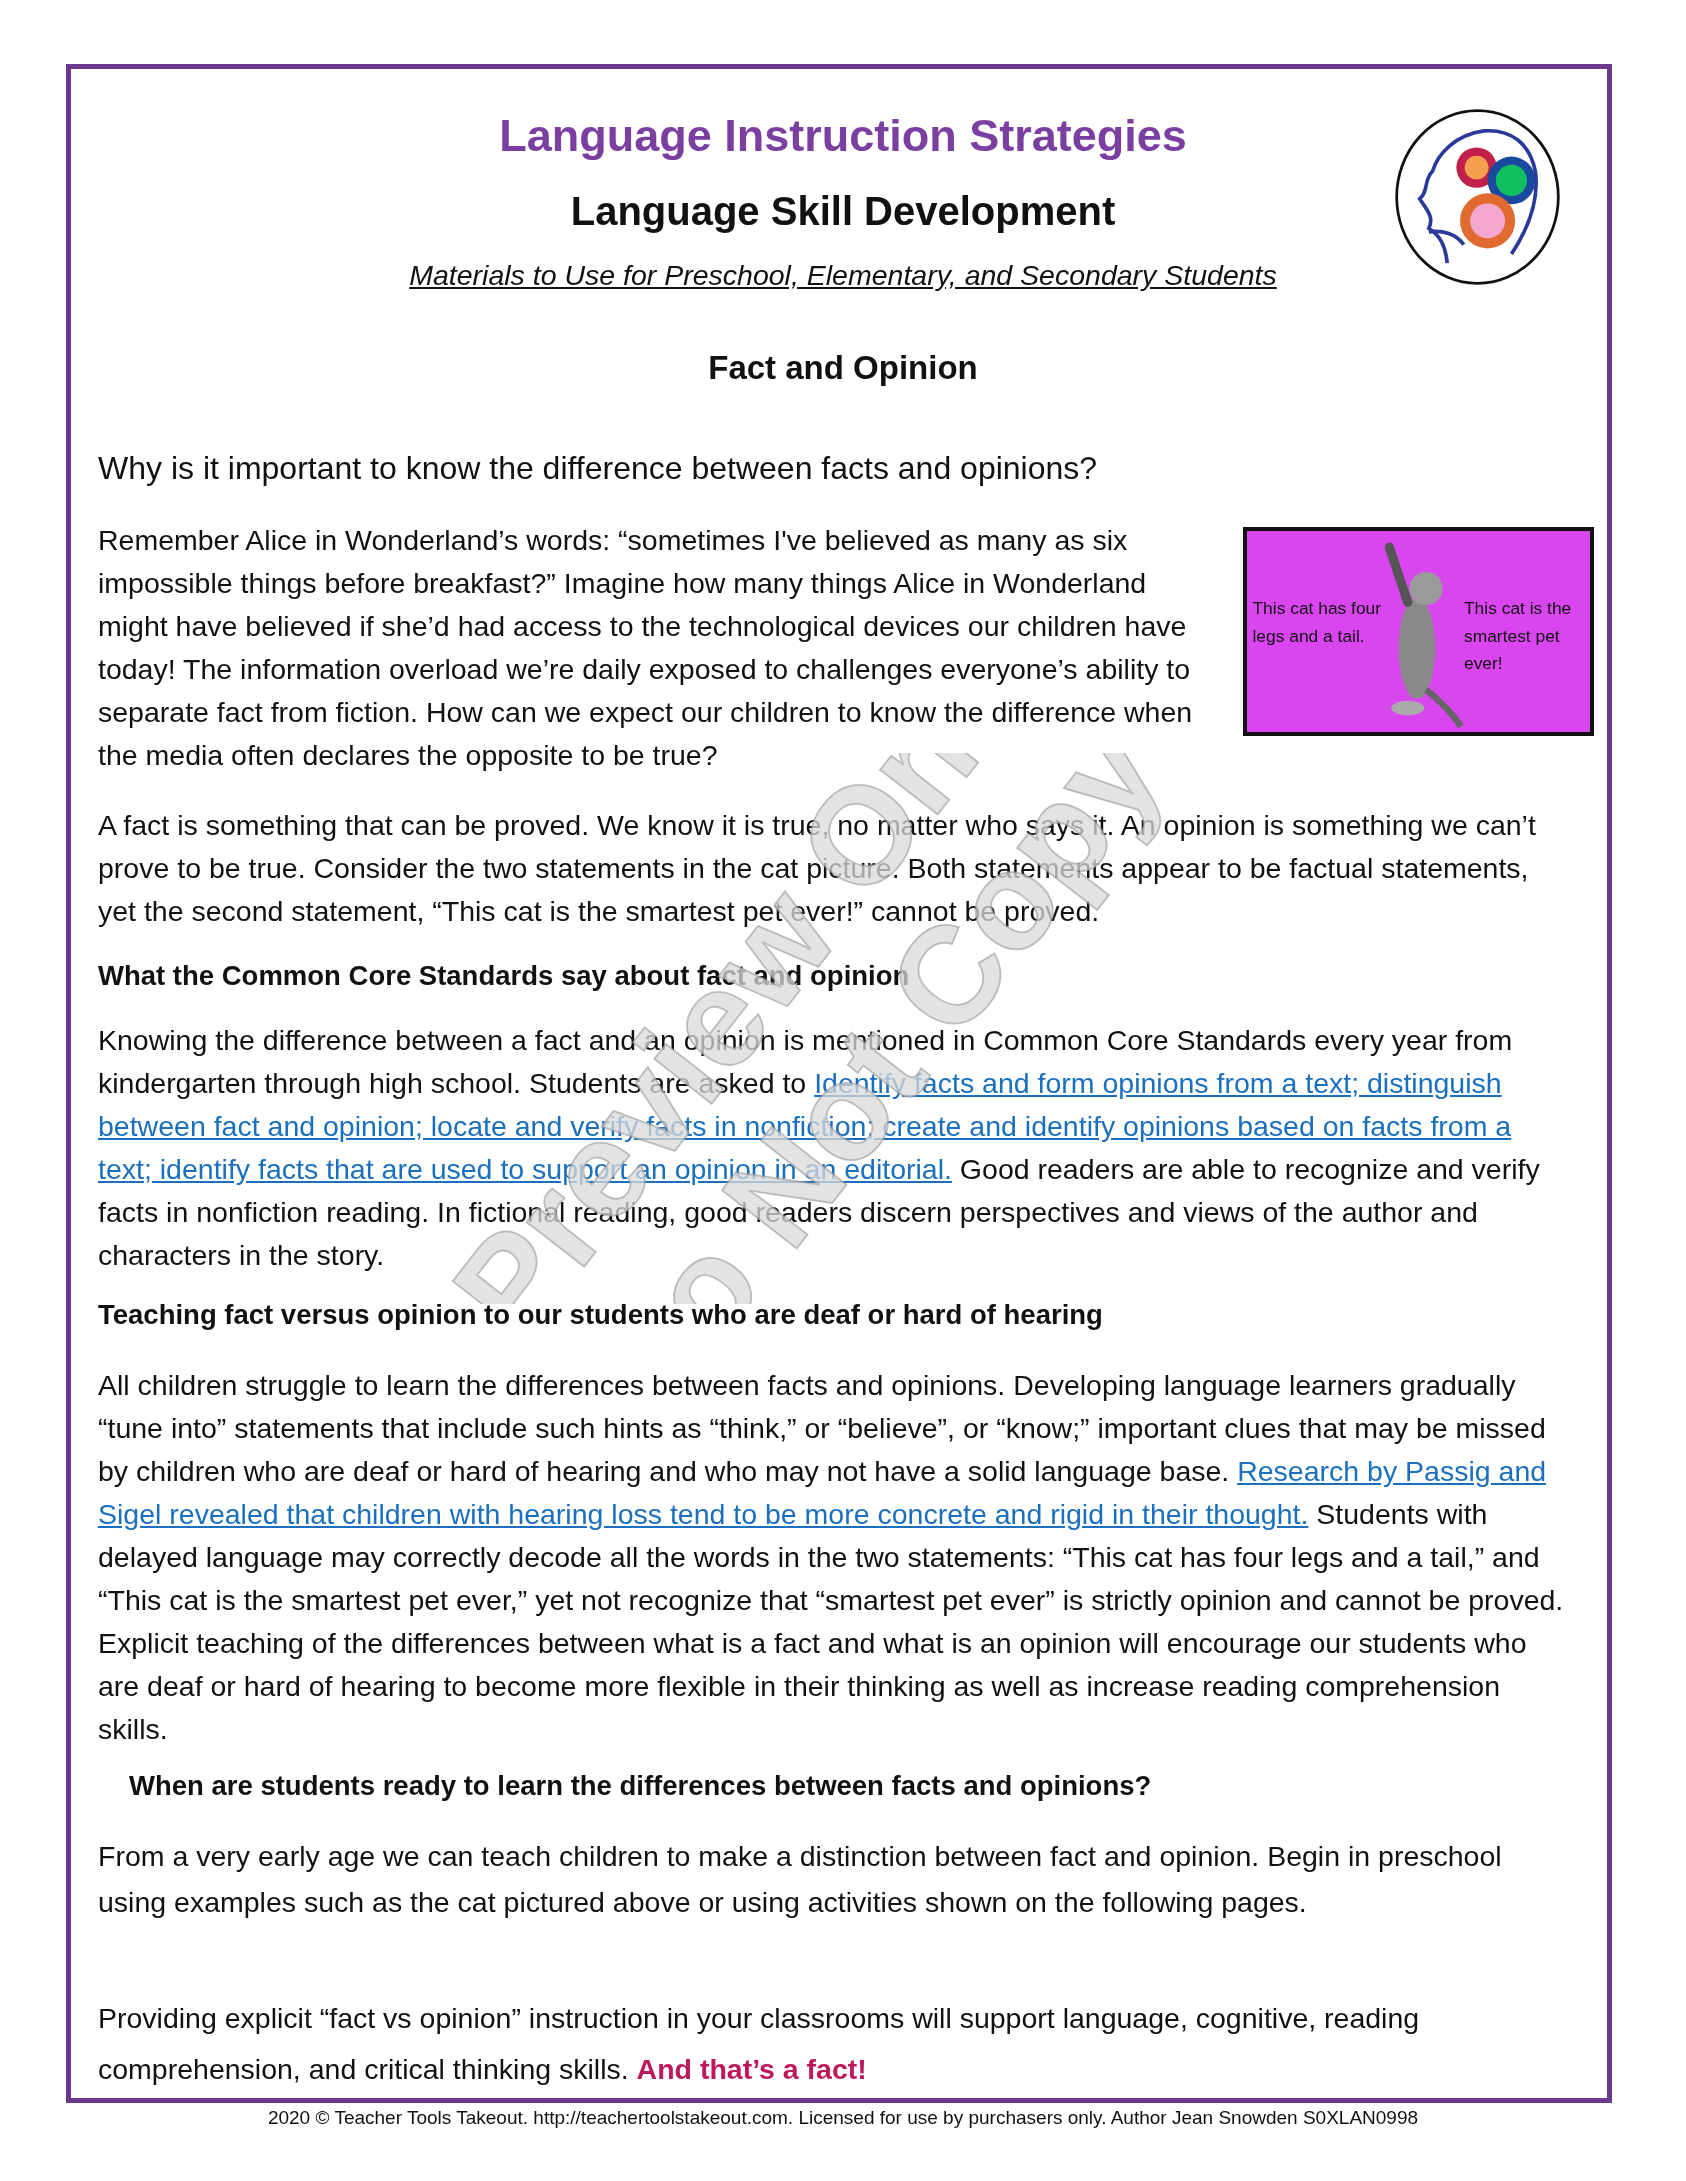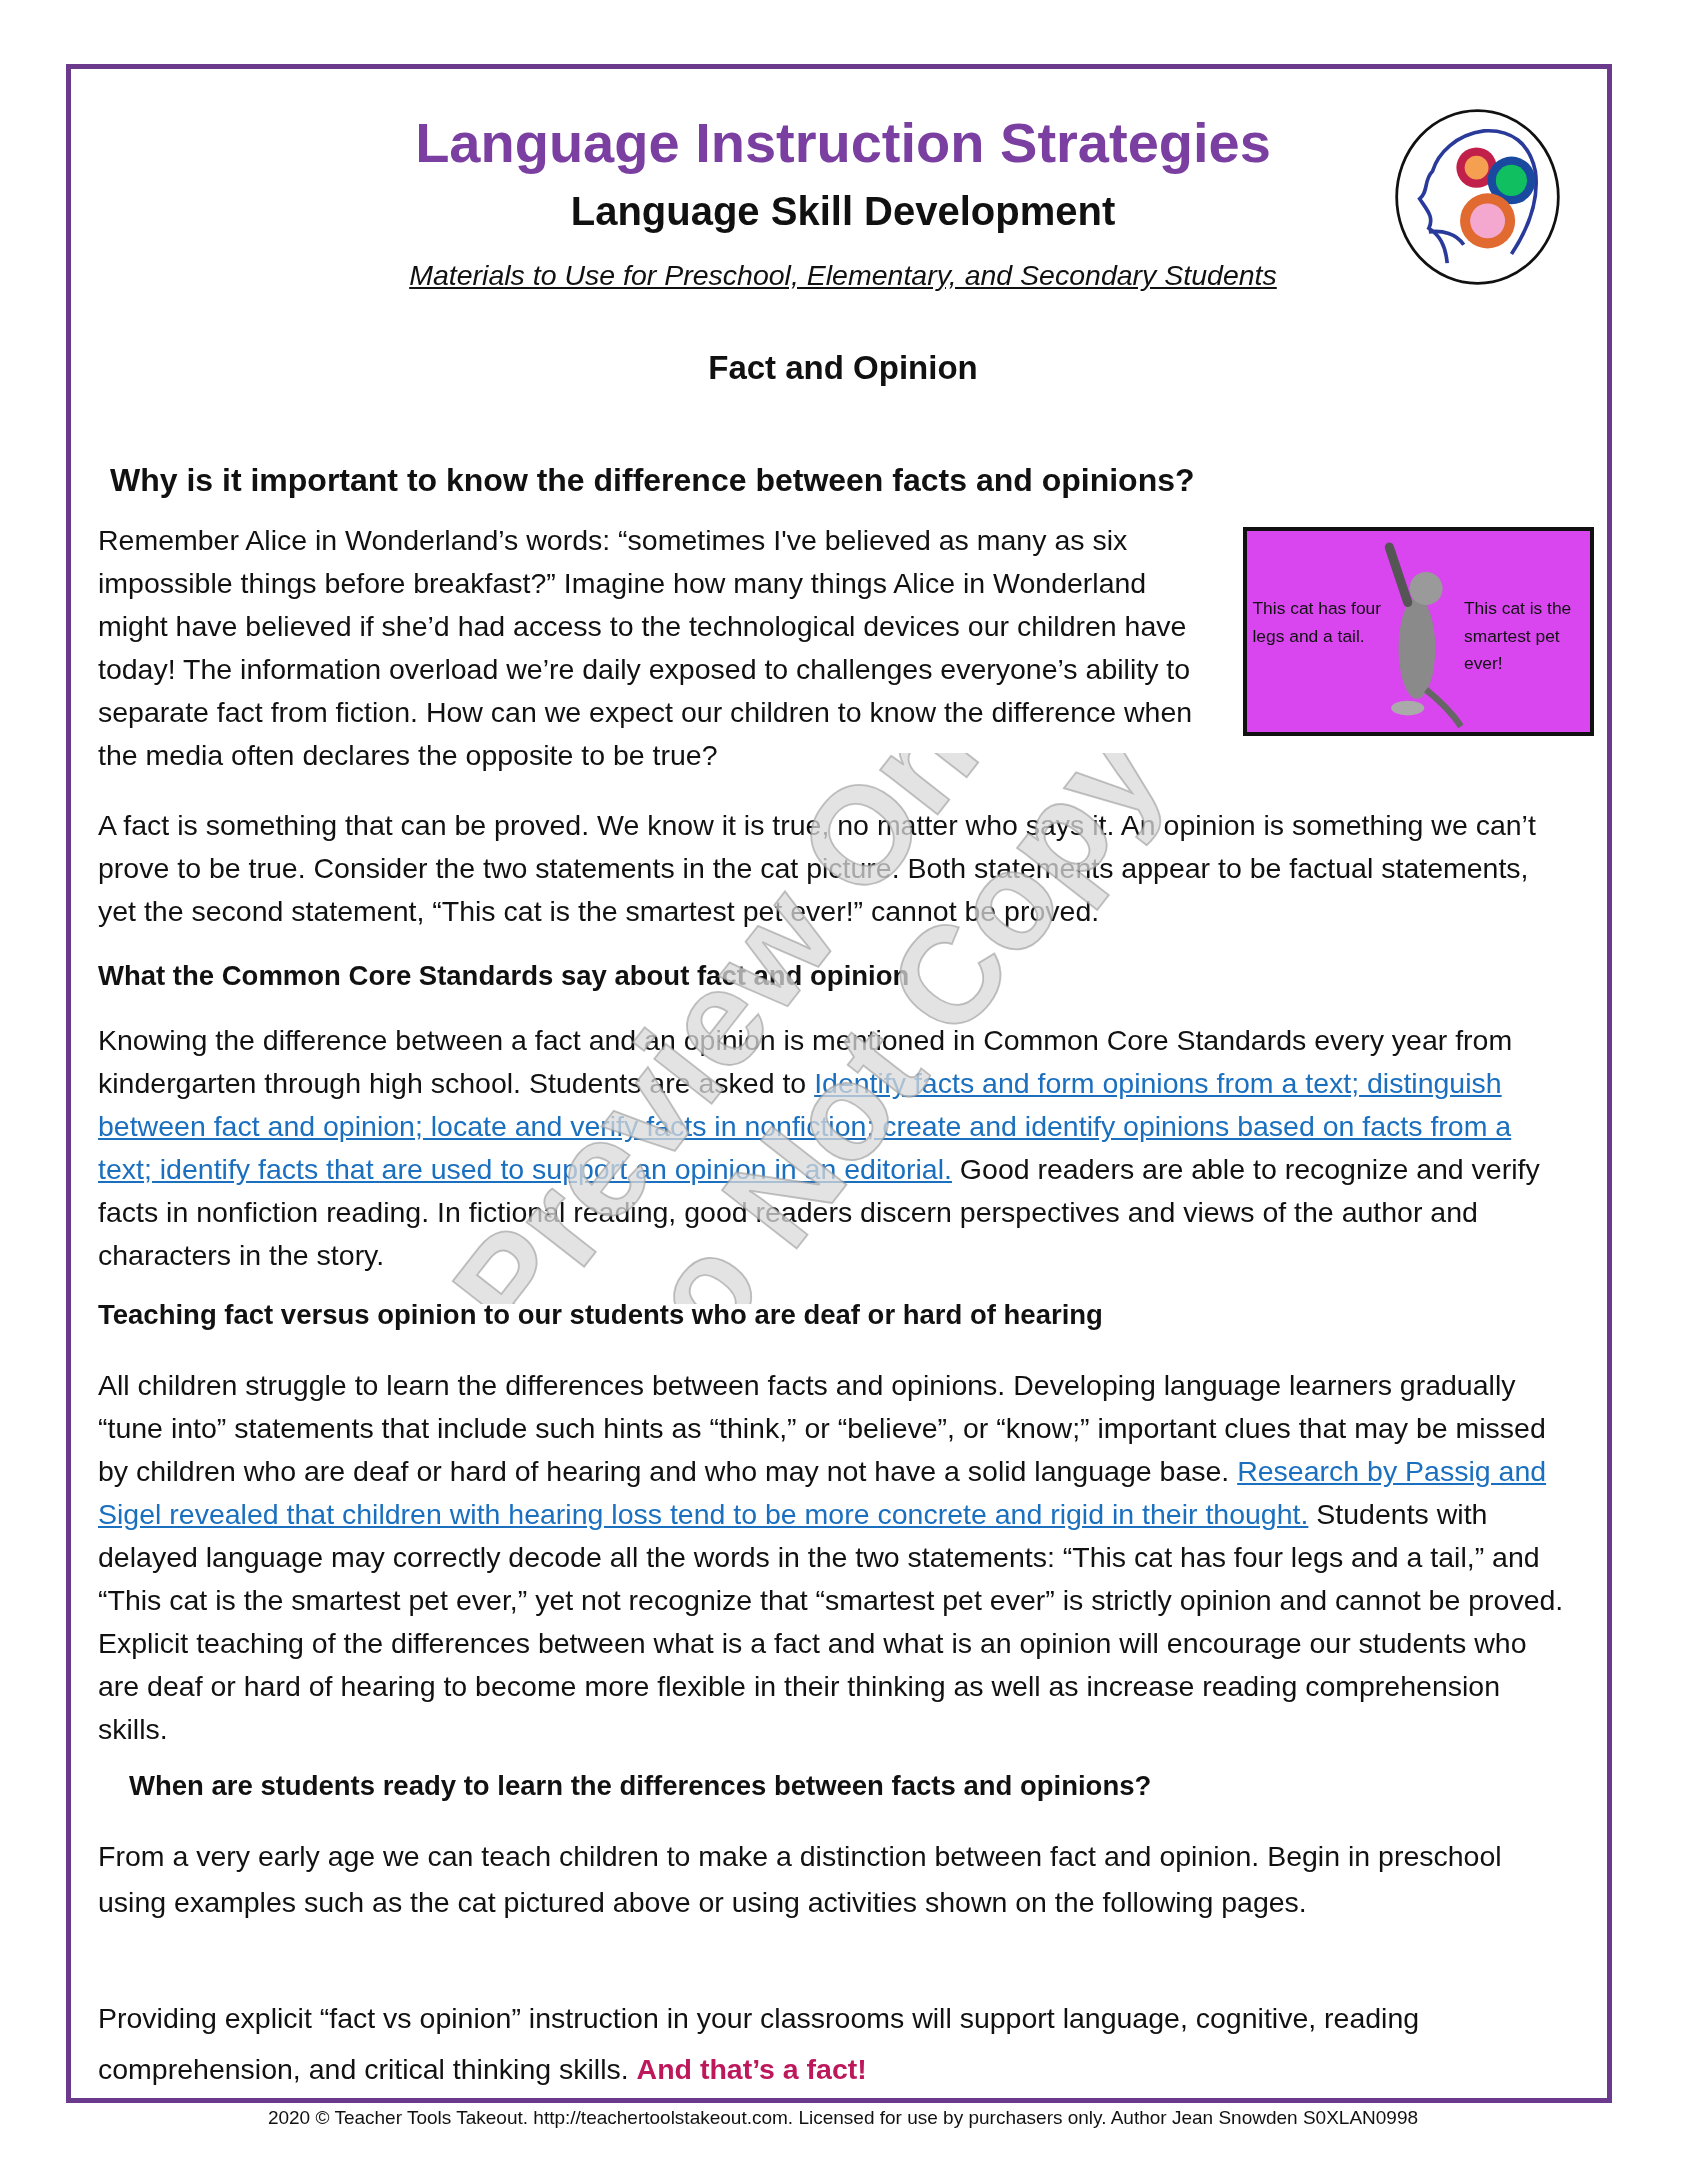--- a/index.html
+++ b/index.html
@@ -1,30 +1,30 @@
 <!DOCTYPE html>
 <html style="font-size:14.7px"><head>
 <meta charset="utf-8">
 <style>
   html, body { margin:0; padding:0; background:#ffffff; }
   body { width:1686px; height:2182px; position:relative; overflow:hidden;
          font-family:"Liberation Sans", "DejaVu Sans", sans-serif; color:#111; }
   .frame { position:absolute; left:66px; top:64px; width:1546px; height:2039px;
            border:5.5px solid #6b3a8c; box-sizing:border-box; background:#fff; }
   .title { position:absolute; left:0; right:0; top:110px; text-align:center;
-           font-size:56px; font-weight:bold; color:#7a3fa0; }
+           font-size:45px; font-weight:bold; color:#7a3fa0; }
   .subtitle { position:absolute; left:0; right:0; top:189px; text-align:center;
               font-size:40px; font-weight:bold; color:#111; }
   .tagline { position:absolute; left:0; right:0; top:259px; text-align:center;
              font-size:28.5px; font-style:italic; color:#111;text-decoration:underline; }
   .logo { position:absolute; left:1392px; top:107px; width:171px; height:180px; }
   .topic { position:absolute; left:0; right:0; top:349px; text-align:center;
            font-size:33px; font-weight:bold; }
   .content { position:absolute; left:98px; width:1469px; }
-  .h1 { font-size:32px; font-weight:bold; margin:12px; }
+  .h1 { font-size:32px; font-weight:normal; margin:0; }
   .h2 { font-size:27.5px; font-weight:bold; margin:0; }
   p.body { font-size:28.5px; line-height:43px; margin:0; }
   a.link { color:#1a6fbf; text-decoration:underline; }
   .red { color:#be185d; font-weight:bold; }
   .catbox { position:absolute; left:1243px; top:527px; width:351px; height:209px;
             border:4.6px solid #111; box-sizing:border-box; background:#d946ef; }
   .catbox .lt { position:absolute; left:5.5px; top:64px; font-size:17.4px; line-height:27.5px; width:156px; }
   .catbox .rt { position:absolute; left:217px; top:64px; font-size:17.4px; line-height:27.5px; width:129px; }
   .catbox svg { position:absolute; left:133px; top:7.3px; }
   .watermark { position:absolute; left:312px; top:753px; width:1010px; height:551px;

